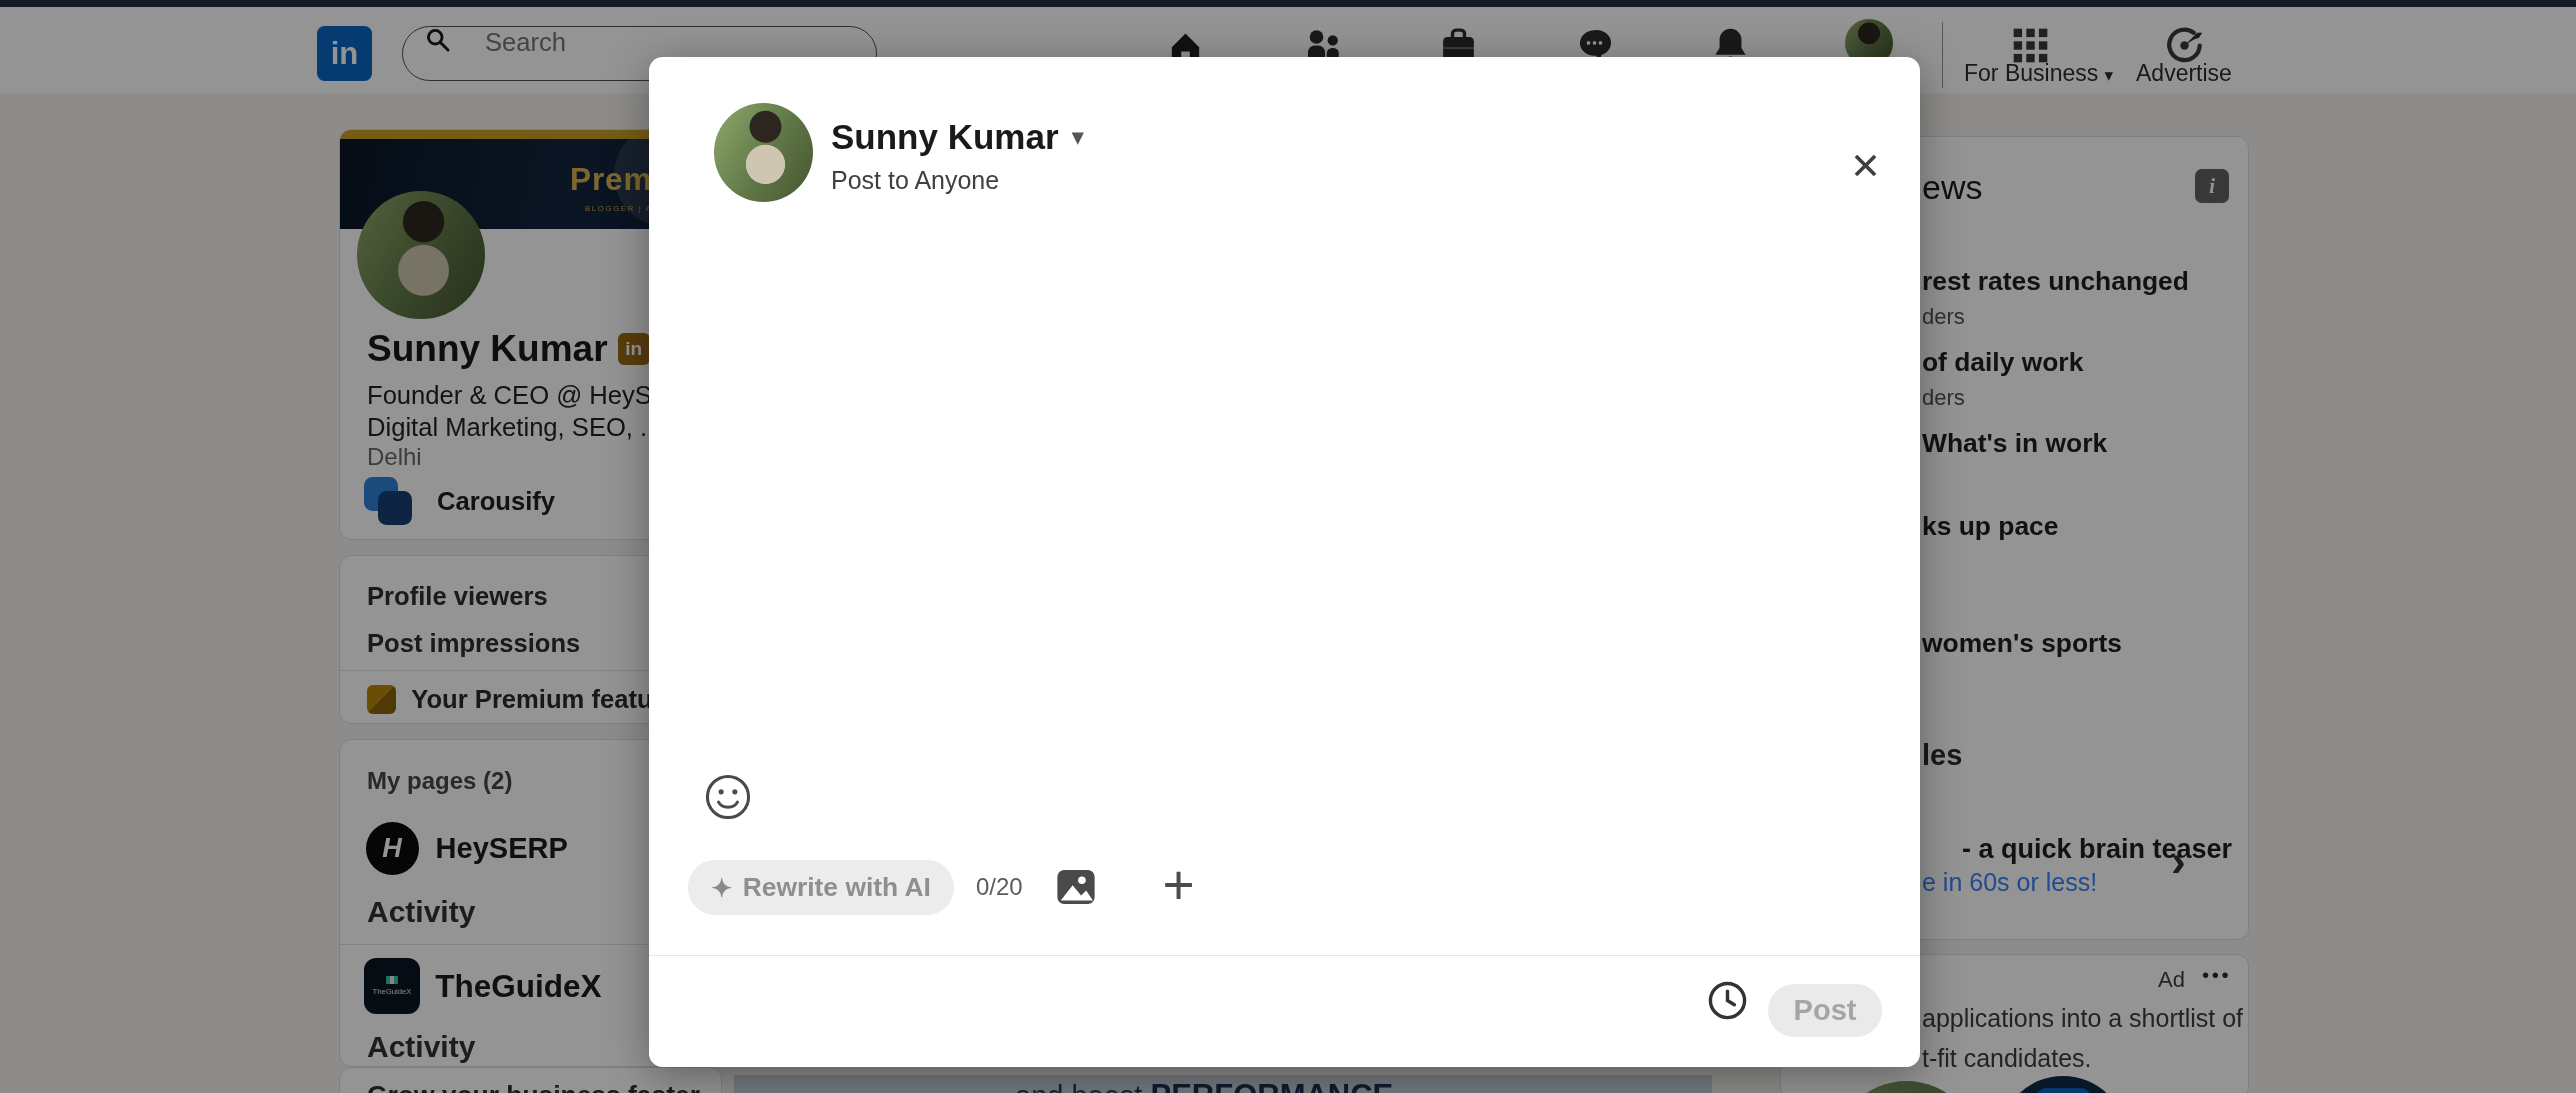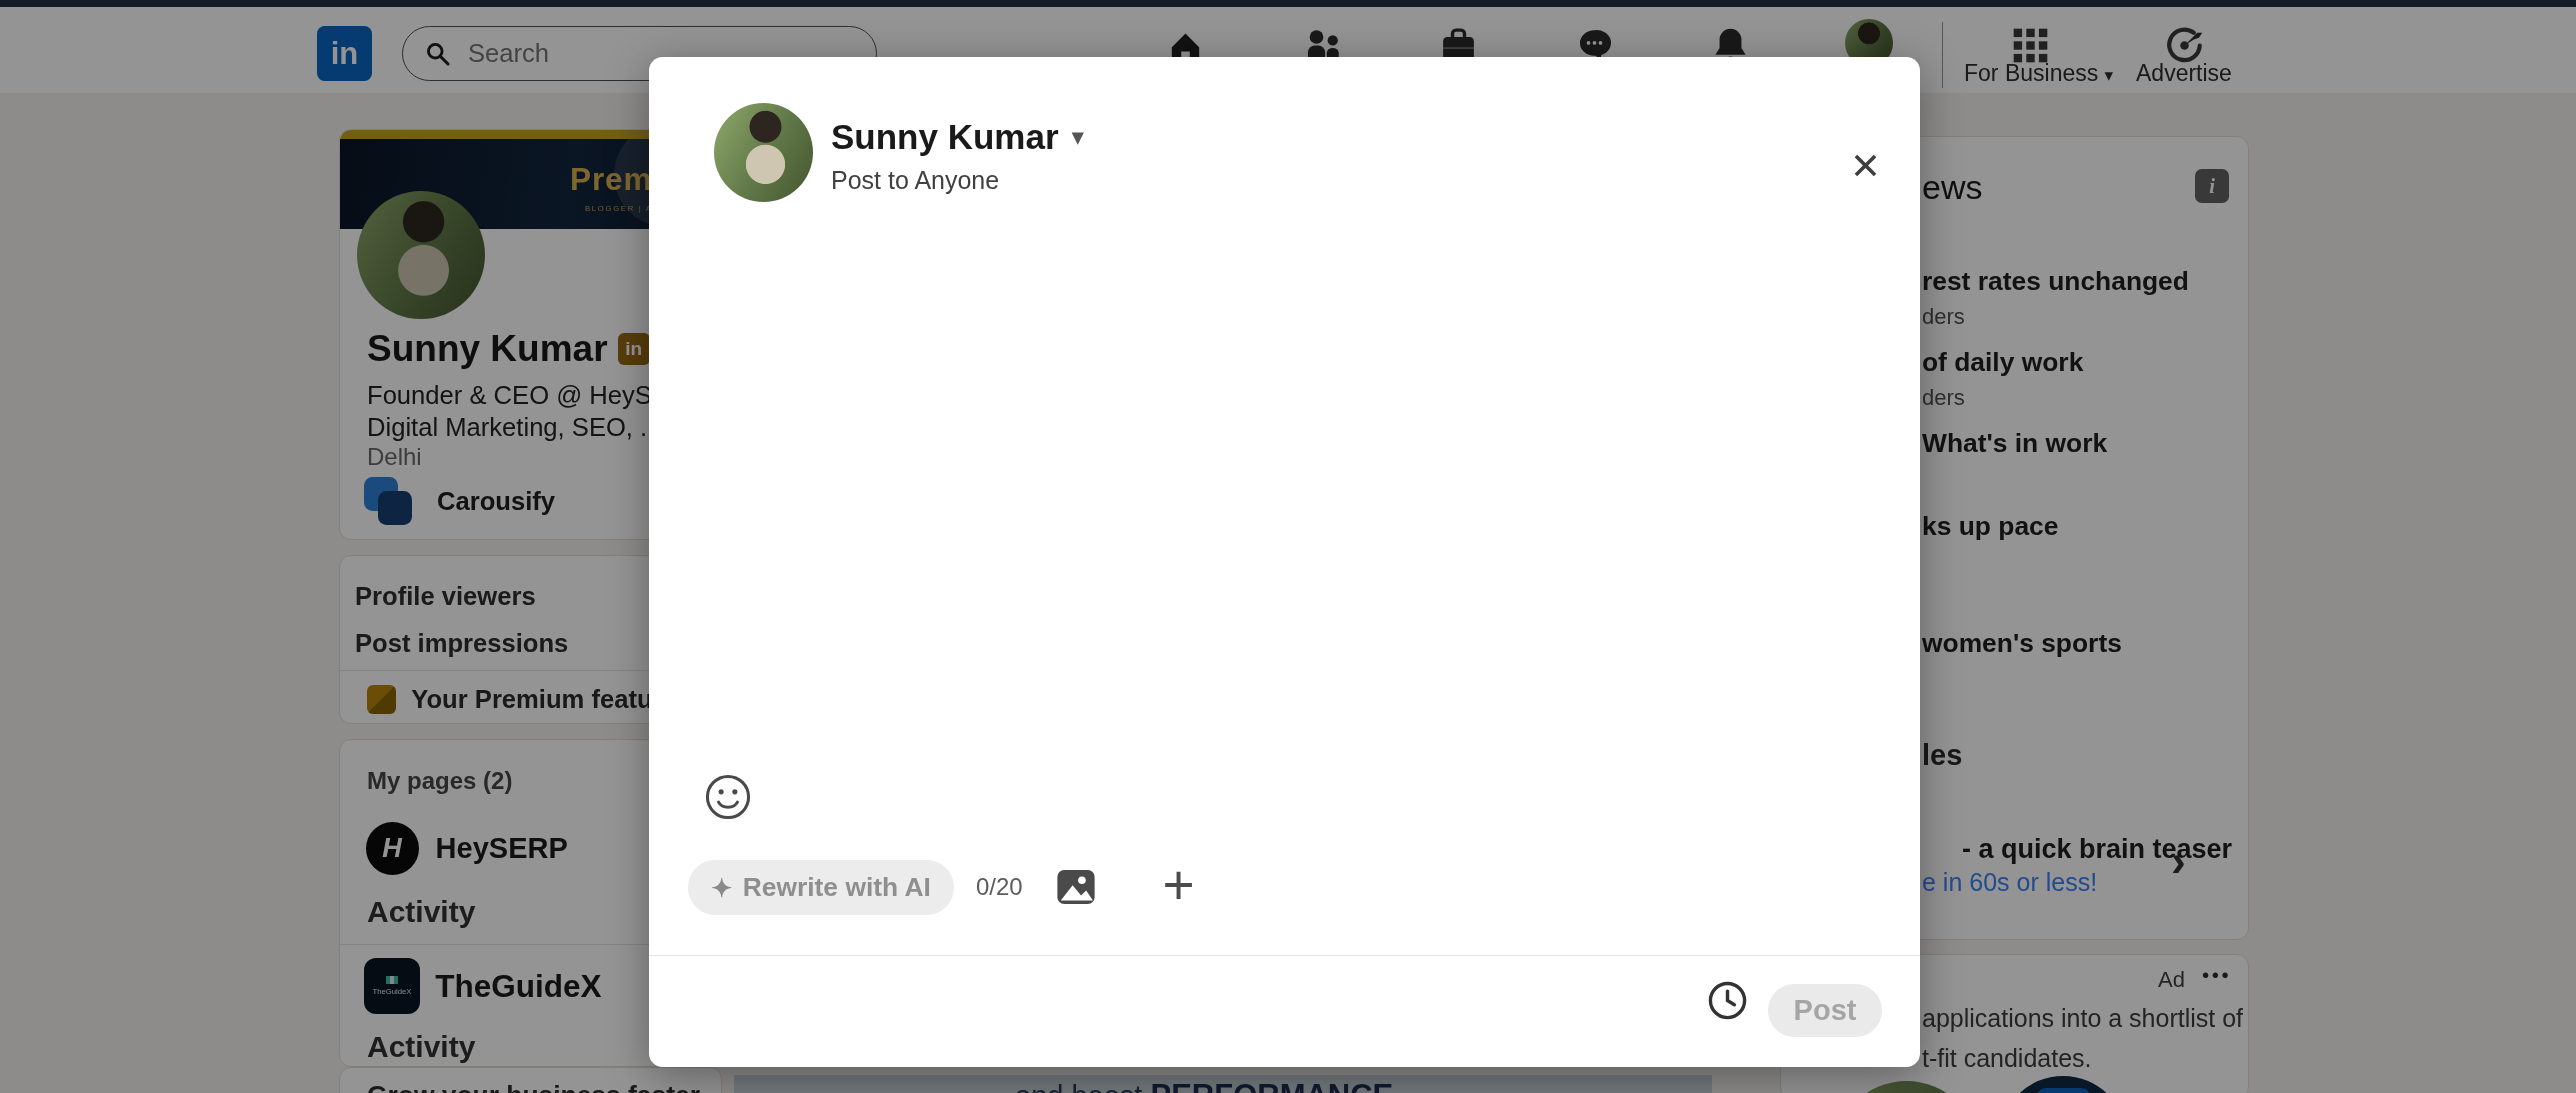--- a/index.html
+++ b/index.html
@@ -7,21 +7,21 @@
   .abs{position:absolute;}
   .card{position:absolute;background:#ffffff;border-radius:12px;border:0.9px solid #e0ddd6;box-sizing:border-box;}
   .dim{position:absolute;inset:0;background:rgba(0,0,0,0.42);z-index:40;}
   svg{display:block;}
   
   #topstrip{left:0;top:0;width:2576px;height:6.8px;background:#22303f;}
   #nav{left:0;top:6.8px;width:2576px;height:86px;background:#fff;}
   #nav-logo{left:317px;top:19.6px;width:55px;height:55px;background:#0a66c2;border-radius:7.7px;
     color:#fff;font-weight:bold;font-size:31px;display:flex;align-items:center;justify-content:center;}
   #searchbox{left:402px;top:19.6px;width:475px;height:55px;border:1.7px solid #4f4f4f;border-radius:29px;
-    display:flex;align-items:center;padding-left:22px;box-sizing:border-box;background:transparent;}
+    display:flex;align-items:flex-start;padding-left:22px;box-sizing:border-box;background:transparent;gap:17px;}
   #searchbox input{border:none;outline:none;background:transparent;font-size:25.6px;color:#2c2c2c;
     font-family:"Liberation Sans",sans-serif;margin-left:15.3px;width:358px;}
   .navitem{position:absolute;top:13.6px;width:51px;height:51px;display:flex;align-items:center;justify-content:center;}
   .navdivider{left:1942px;top:15.3px;width:0.9px;height:66px;background:#9a9a9a;}
   .navlabel{position:absolute;top:53px;font-size:23px;color:#2e2e2e;white-space:nowrap;}
   #nav-avatar{left:1845px;top:12px;width:48px;height:48px;border-radius:50%;
     background:radial-gradient(circle at 50% 30%,#2d2620 0 26%,transparent 27%),linear-gradient(120deg,#8fa96b,#5f7747 55%,#46552f);}
   
   #card-profile{left:339px;top:129px;width:383px;height:411px;overflow:hidden;}
   #goldstrip{left:0;top:0;width:383px;height:8.5px;background:#c9a227;}
@@ -38,21 +38,21 @@
   .inbadge{display:inline-flex;width:32px;height:32px;background:#9a6a16;border-radius:6px;color:#fff;
     font-size:19px;font-weight:bold;align-items:center;justify-content:center;}
   #side-headline{left:27px;top:249px;font-size:25.6px;color:#242424;line-height:32px;}
   #side-location{left:27px;top:313px;font-size:24px;color:#696969;}
   #carousify{left:24px;top:346px;width:341px;height:51px;display:flex;align-items:center;}
   #carousify-logo{position:relative;width:49px;height:49px;}
   #carousify-logo .sq1{position:absolute;left:0;top:0;width:34px;height:34px;background:#2f81d8;border-radius:8.5px;}
   #carousify-logo .sq2{position:absolute;left:13.6px;top:13.6px;width:34px;height:34px;background:#173f73;border-radius:8.5px;}
   #carousify-label{margin-left:24px;font-size:25.6px;font-weight:bold;color:#202020;}
   #card-stats{left:339px;top:555px;width:383px;height:169px;}
-  .statrow{position:absolute;left:15px;width:329px;font-size:25.6px;font-weight:600;color:#2f2f2f;display:flex;justify-content:space-between;text-align:center;}
+  .statrow{position:absolute;left:27px;width:329px;font-size:25.6px;font-weight:600;color:#2f2f2f;display:flex;justify-content:space-between;text-align:center;}
   .statval{color:#0a66c2;}
   #stats-divider{left:0;top:114px;width:383px;height:0.9px;background:#e2e2e2;}
   #premium-feat{left:27px;top:129px;display:flex;align-items:center;gap:15.3px;font-size:25.6px;font-weight:600;color:#2b2b2b;}
   .goldsq{width:29px;height:29px;border-radius:6px;background:linear-gradient(135deg,#b8860b 50%,#8a6508 50%);}
   #card-pages{left:339px;top:739px;width:383px;height:328px;overflow:hidden;}
   #mypages-header{left:27px;top:27px;font-size:24px;font-weight:600;color:#474747;}
   #heyserp-row{left:25.6px;top:82px;display:flex;align-items:center;gap:17px;}
   #heyserp-logo{width:53px;height:53px;border-radius:50%;background:#0b0b0b;color:#fff;display:flex;
     align-items:center;justify-content:center;font-size:27px;font-weight:bold;font-style:italic;}
   #heyserp-name{font-size:29px;font-weight:bold;color:#1c1c1c;}

